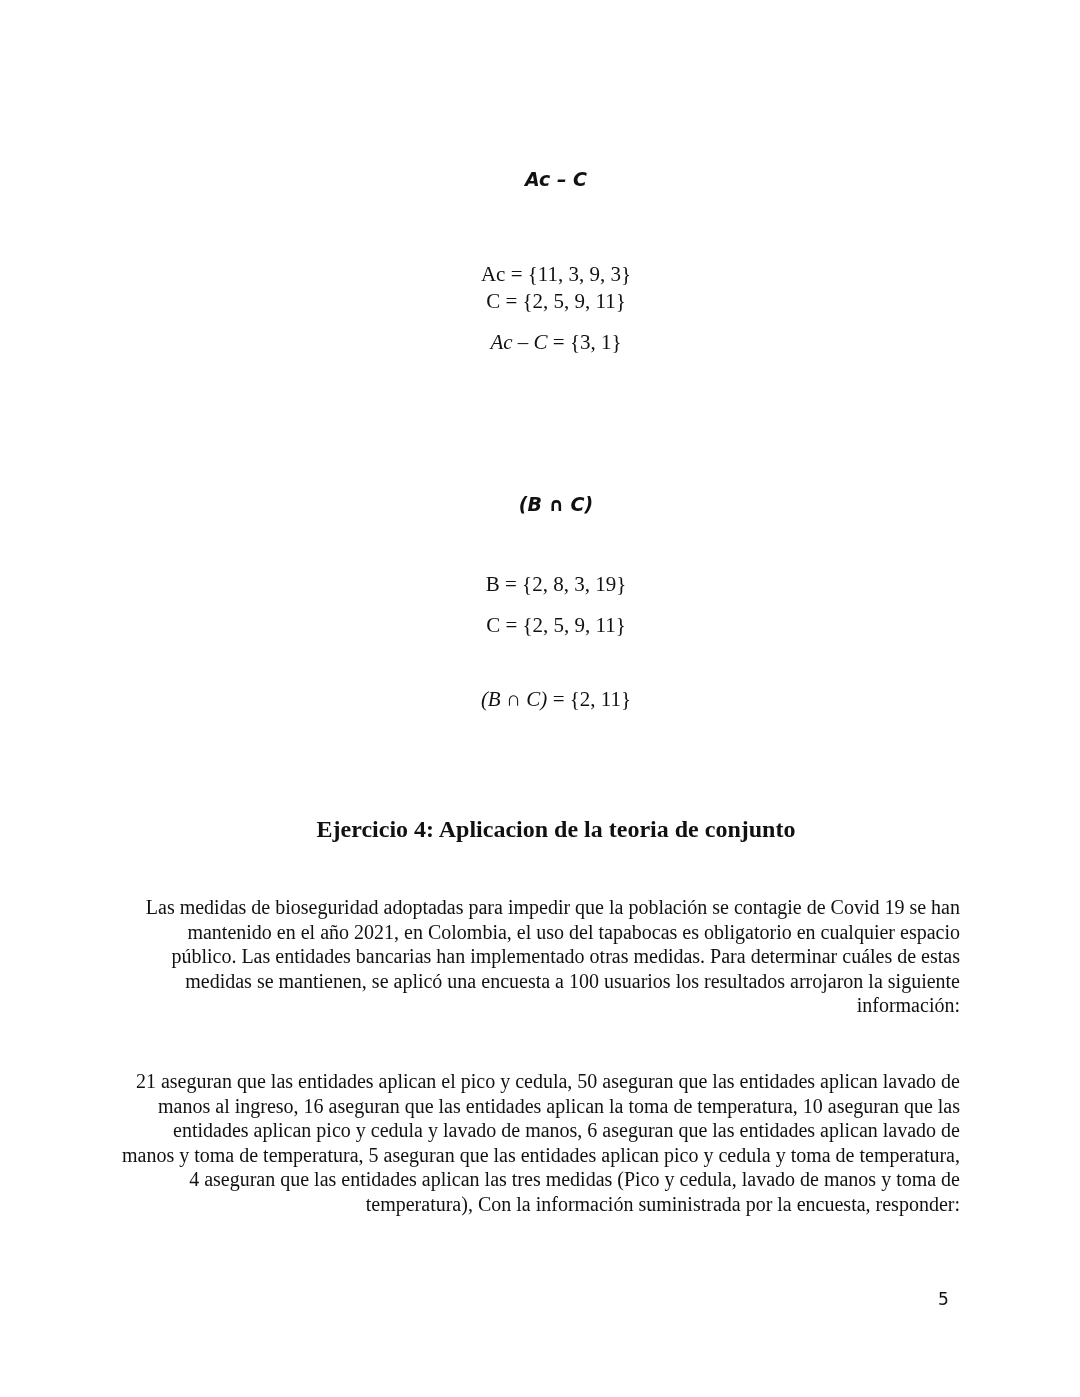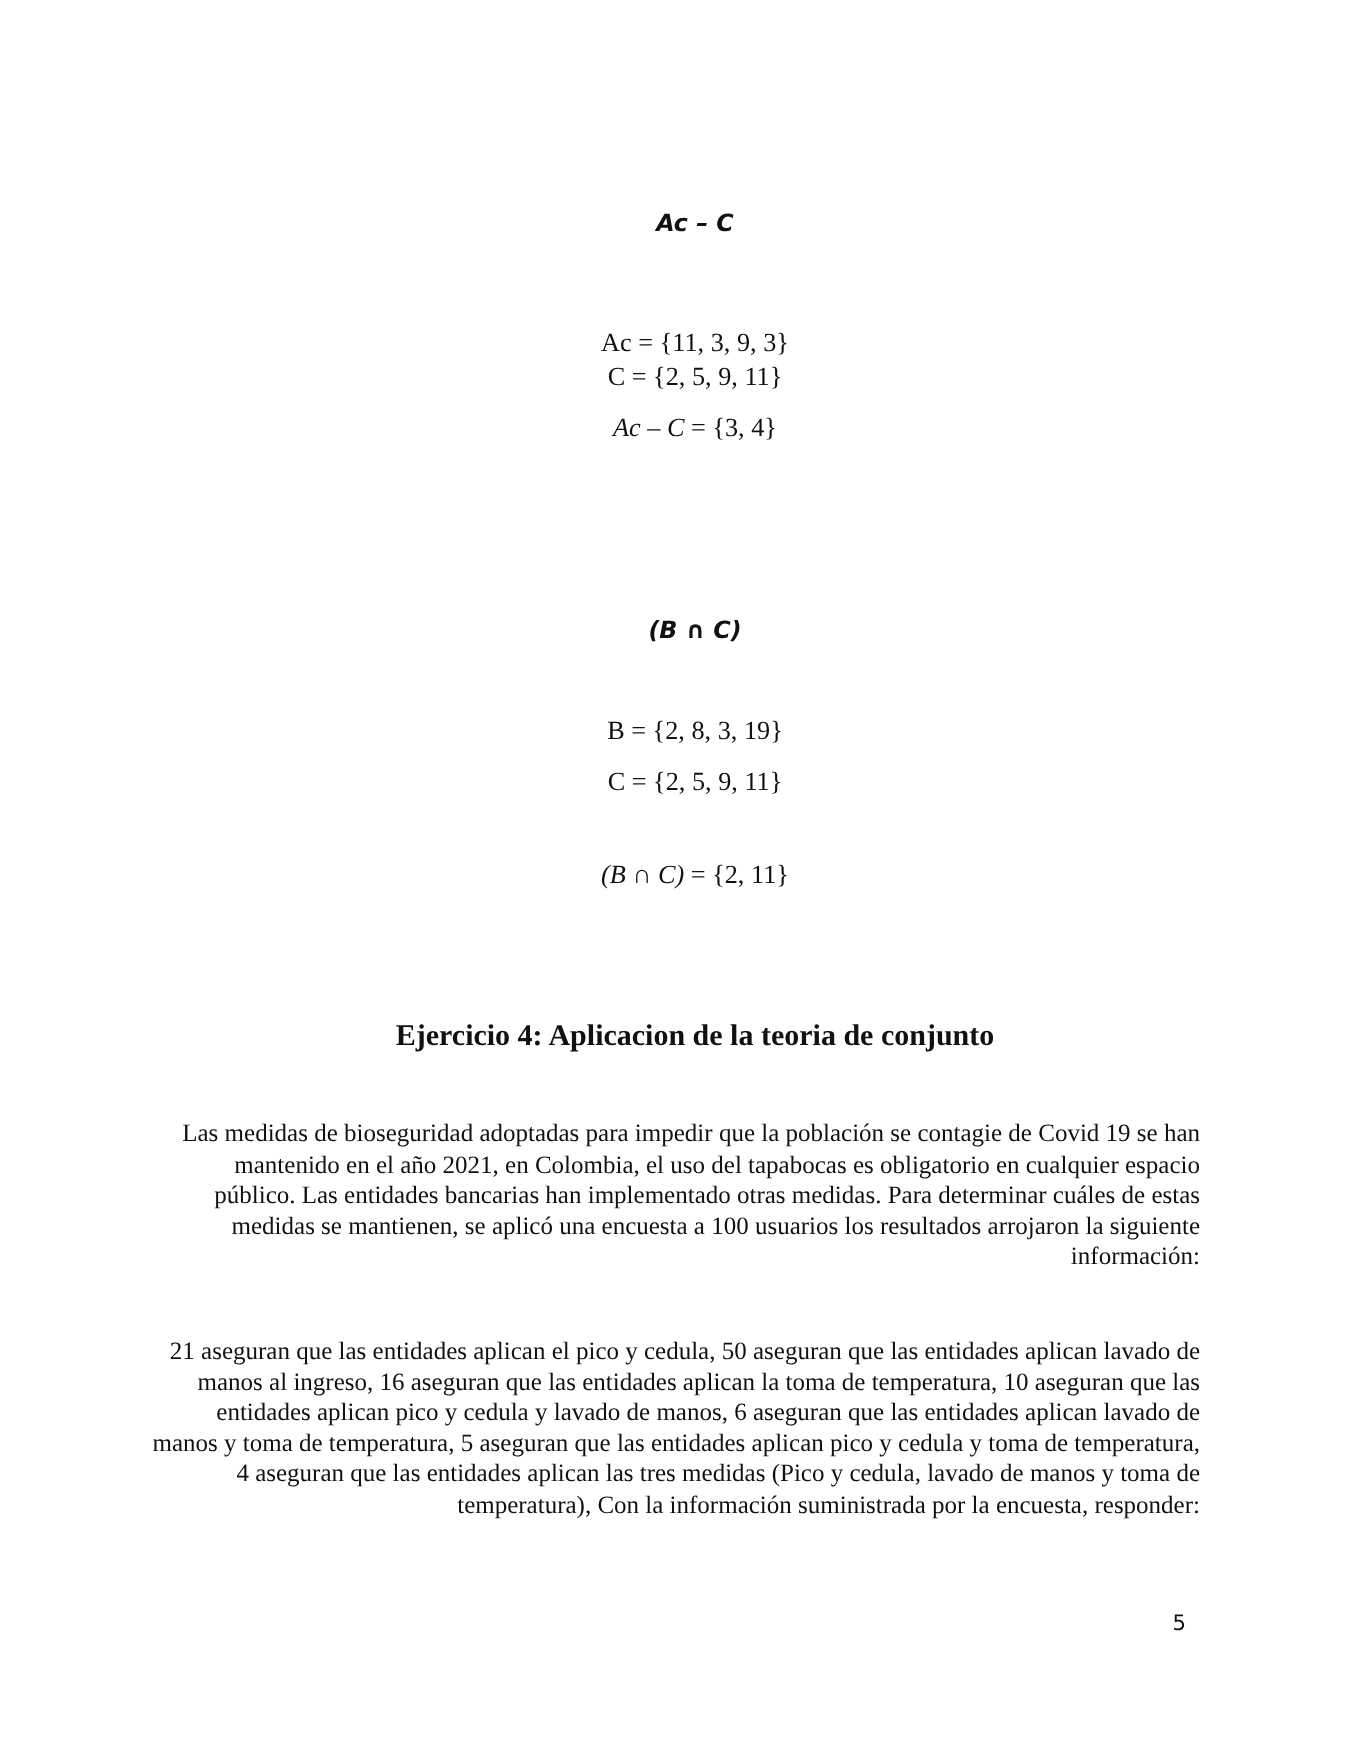--- a/index.html
+++ b/index.html
@@ -17,21 +17,21 @@
 
 <div class="center mhead" style="top:168px;">Ac – C</div>
 
 <div class="center line" style="top:248px;margin-top:14px;">
   <span>Ac</span><span> = {11, 3, 9, 3}</span>
 </div>
 <div class="center line" style="top:289px;">
   <span>C</span><span> = {2, 5, 9, 11}</span>
 </div>
 <div class="center line" style="top:330px;">
-  <span class="it">Ac – C</span><span> = {3, 4}</span>
+  <span class="it">Ac – C</span><span> = {3, 1}</span>
 </div>
 
 <div class="center mhead" style="top:493px;">(B ∩ C)</div>
 
 <div class="center line" style="top:572px;">
   <span>B</span><span> = {2, 8, 3, 19}</span>
 </div>
 <div class="center line" style="top:613px;">
   <span>C</span><span> = {2, 5, 9, 11}</span>
 </div>

